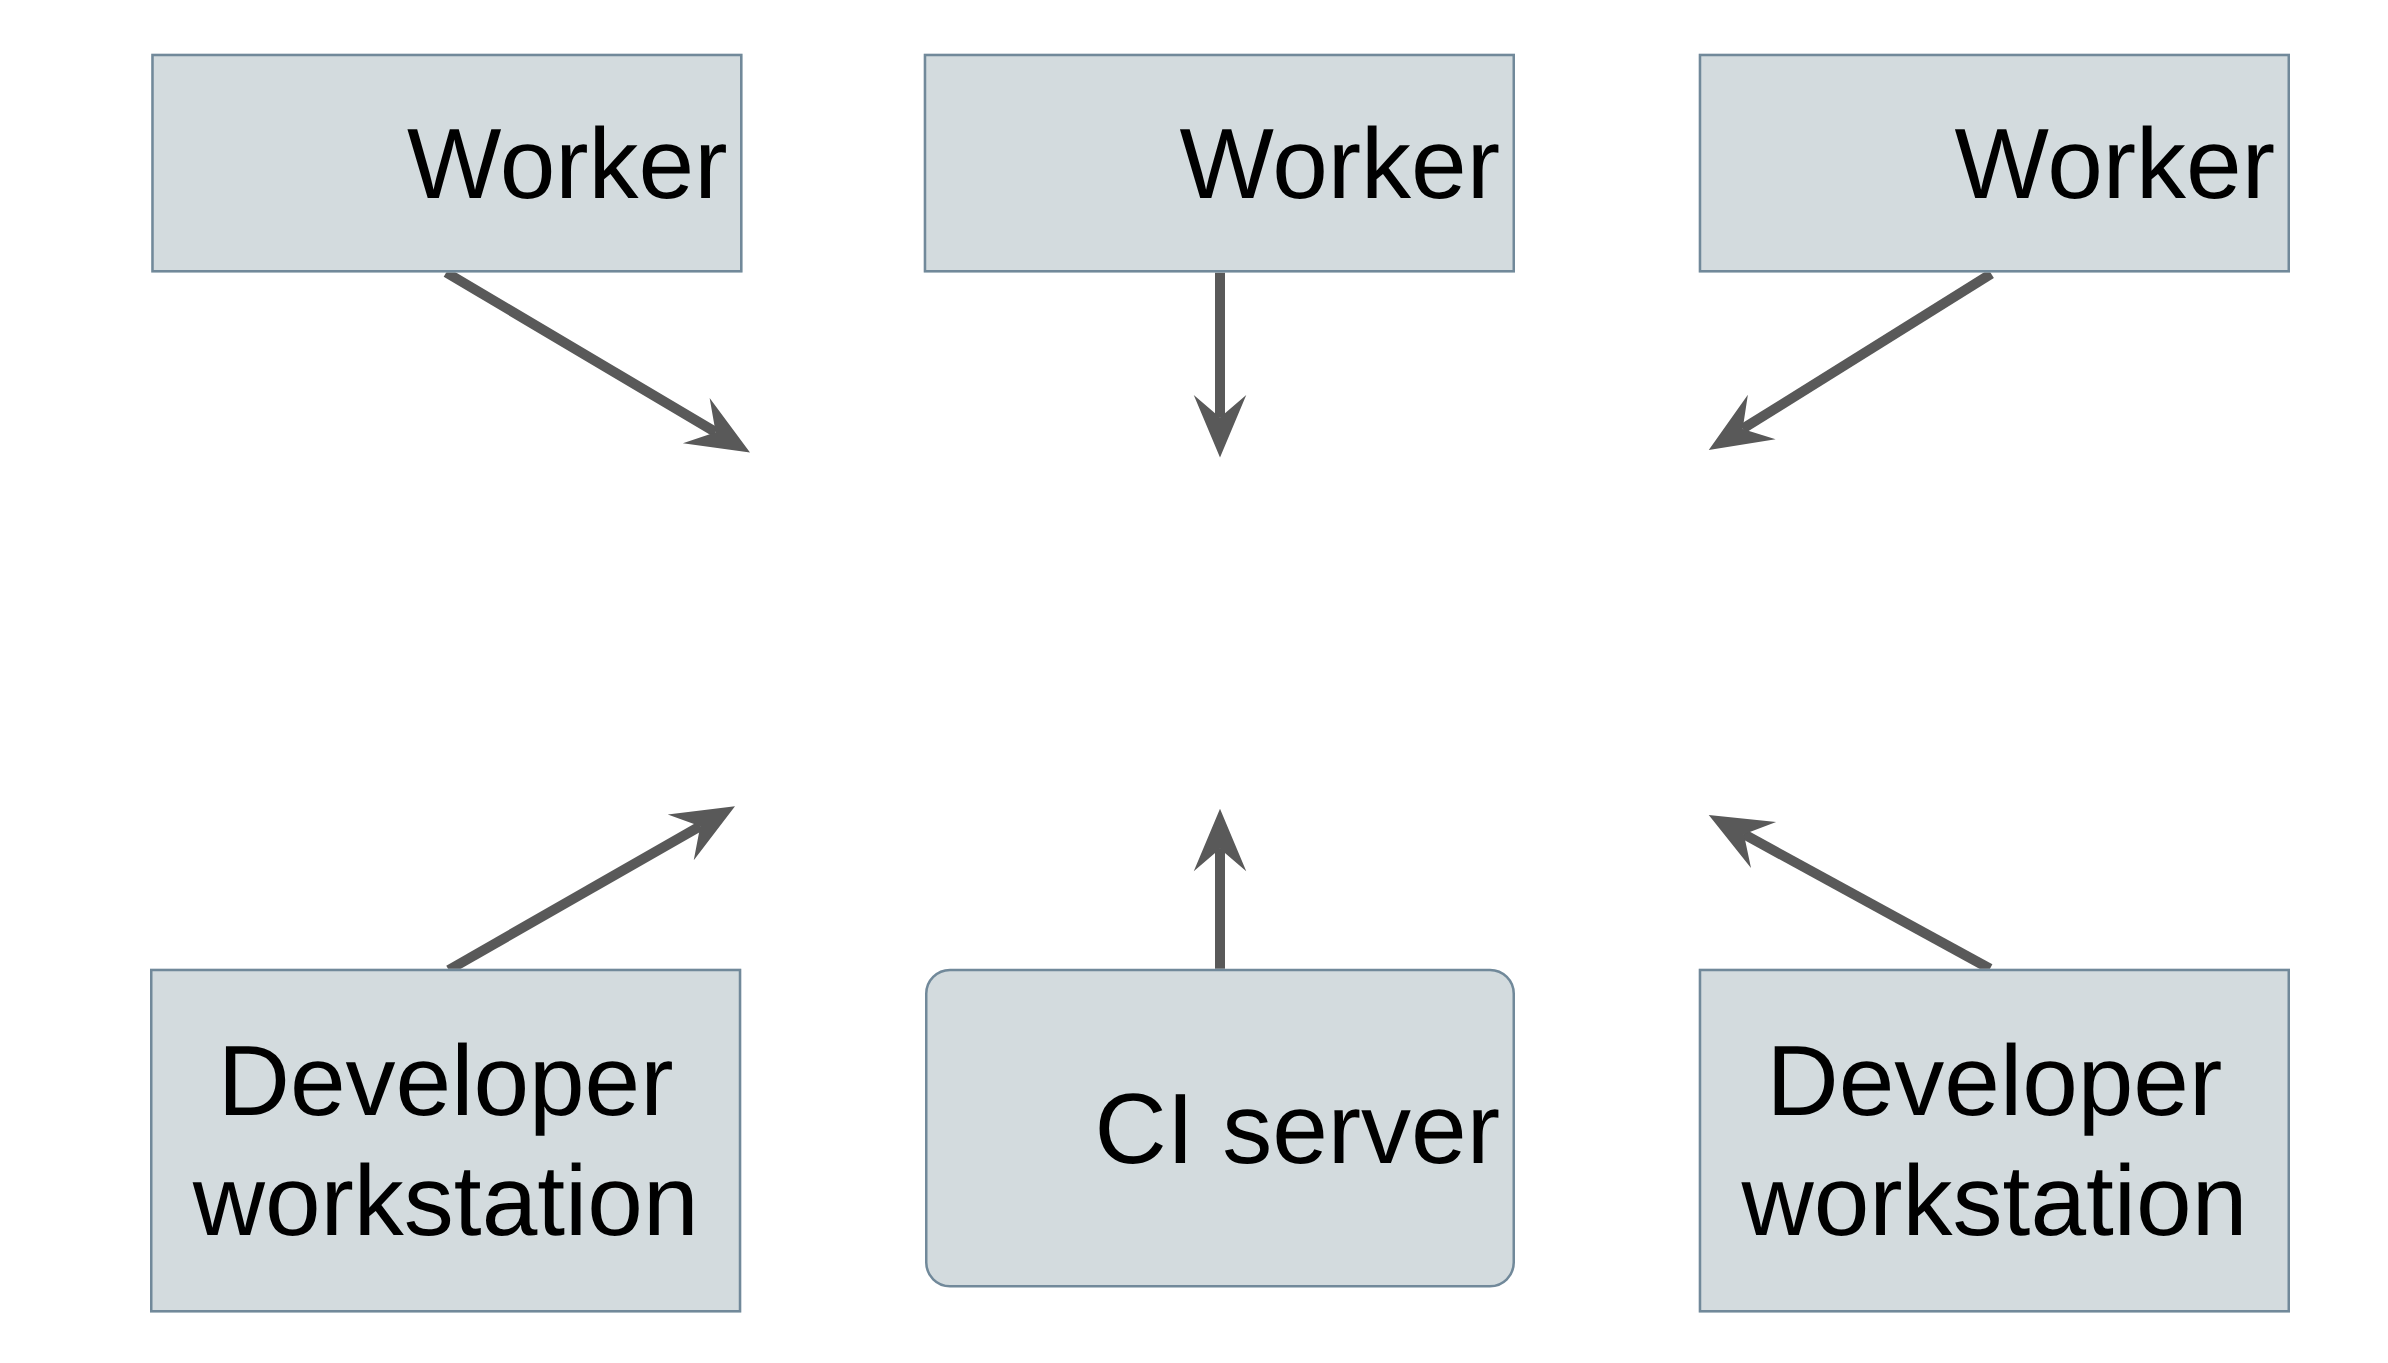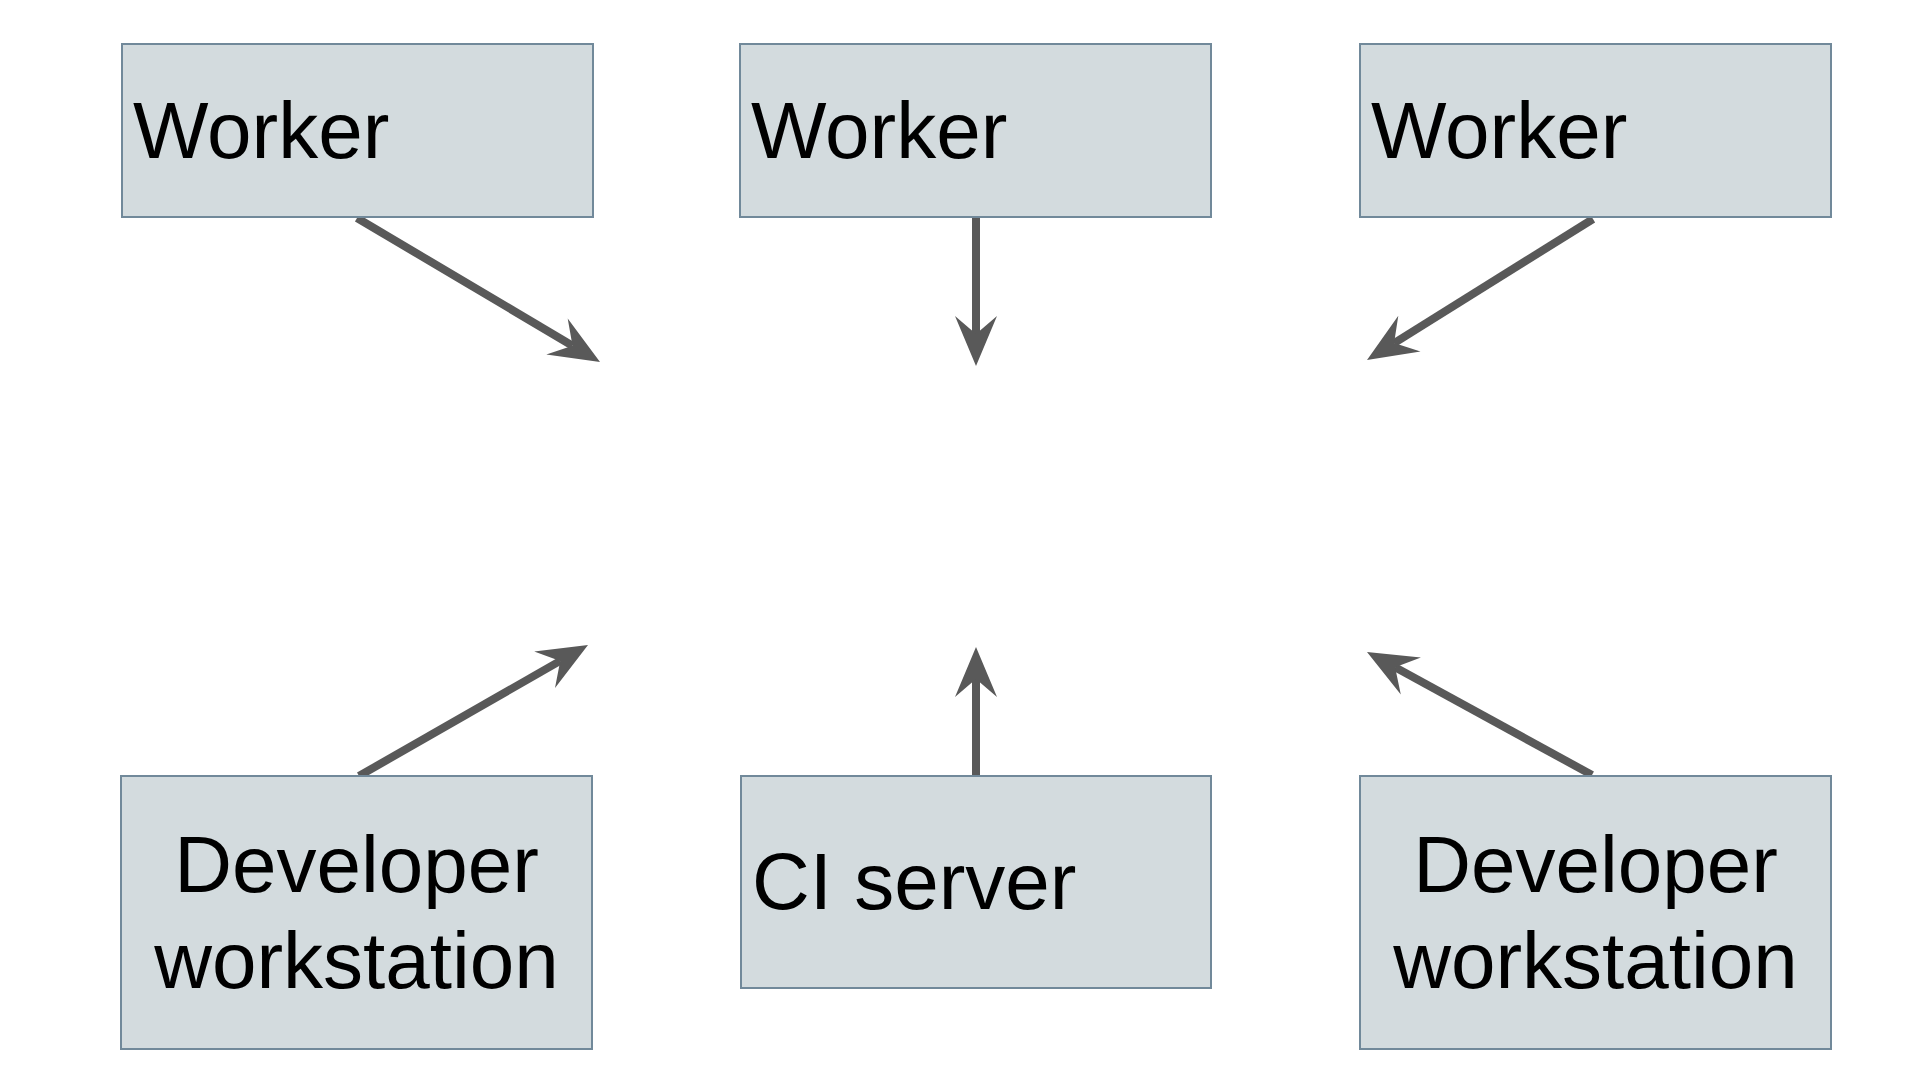--- a/index.html
+++ b/index.html
@@ -21,21 +21,21 @@
     top: 0;
     width: 1910px;
     height: 1090px;
     pointer-events: none;
   }
   .node {
     position: absolute;
     box-sizing: border-box;
     display: flex;
     align-items: center;
-    justify-content: flex-start;
+    justify-content: flex-end;
     text-align: center;
     background: #d3dbde;
     border: 2px solid #71899a;
     color: #000000;
     font-size: 80px;
     line-height: 1.2;
     letter-spacing: 0px;
   }
   .node .label {
     display: block;
@@ -78,19 +78,19 @@
     </div>
     <div class="node" style="left: 739px; top: 43px; width: 473px; height: 175px; background: rgb(211, 219, 222); border-color: rgb(113, 137, 154); color: rgb(0, 0, 0);">
       <span class="label">Worker</span>
     </div>
     <div class="node" style="left: 1359px; top: 43px; width: 473px; height: 175px; background: rgb(211, 219, 222); border-color: rgb(113, 137, 154); color: rgb(0, 0, 0);">
       <span class="label">Worker</span>
     </div>
     <div class="node" style="left: 120px; top: 775px; width: 473px; height: 275px; background: rgb(211, 219, 222); border-color: rgb(113, 137, 154); color: rgb(0, 0, 0);">
       <span class="label">Developer workstation</span>
     </div>
-    <div class="node" style="left: 740px; top: 775px; width: 472px; height: 214px; background: rgb(211, 219, 222); border-color: rgb(113, 137, 154); color: rgb(0, 0, 0);">
+    <div class="node" style="left: 740px; top: 775px; width: 472px; height: 255px; background: rgb(211, 219, 222); border-color: rgb(113, 137, 154); color: rgb(0, 0, 0); border-radius: 20px;">
       <span class="label">CI server</span>
     </div>
     <div class="node" style="left: 1359px; top: 775px; width: 473px; height: 275px; background: rgb(211, 219, 222); border-color: rgb(113, 137, 154); color: rgb(0, 0, 0);">
       <span class="label">Developer workstation</span>
     </div>
   </div>
 
 </body></html>

